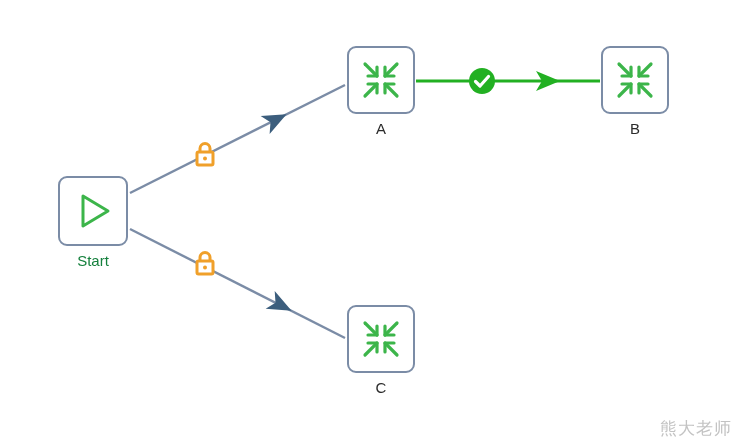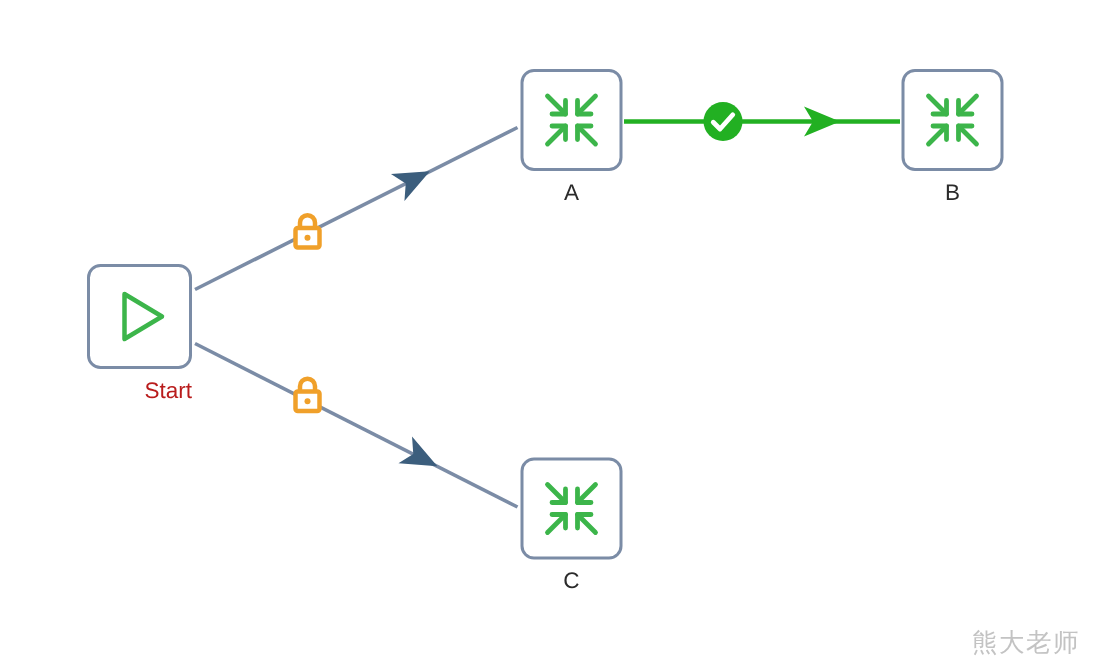--- a/index.html
+++ b/index.html
@@ -54,21 +54,21 @@
     line-height: 0;
   }
   .status-badge {
     position: absolute;
     width: 28px;
     height: 28px;
     line-height: 0;
   }
   .watermark {
     position: absolute;
-    right: 12px;
+    right: 0;
     bottom: 8px;
     font-size: 17px;
     color: #c3c3c3;
     letter-spacing: 1px;
     font-family: Liberation Serif, serif;
     user-select: none;
   }
 </style>
 </head>
 <body>
@@ -84,21 +84,21 @@
       <polygon points="-20,-10 4,0 -20,10 -14,0" fill="#22b022" transform="translate(556,81) rotate(0)"></polygon>
     </svg>
 
   <div class="node" id="node-start" style="left: 58px; top: 176px; width: 70px; height: 70px; border-color: rgb(123, 140, 166); background: rgb(255, 255, 255);">
     <span class="node-icon">
       <svg width="42" height="42" viewBox="0 0 42 42" xmlns="http://www.w3.org/2000/svg">
         <polygon points="11,6 36,21 11,36" fill="none" stroke="#3cb54a" stroke-width="3" stroke-linejoin="round" stroke-linecap="round"></polygon>
       </svg>
     </span>
   </div>
-  <div class="node-label" id="label-start" style="left: 58px; top: 252px; width: 70px; color: #b91c1c; text-align: right;">Start</div>
+  <div class="node-label" id="label-start" style="left: 58px; top: 252px; width: 70px; color: #15803d;">Start</div>
 
   <div class="node" id="node-a" style="left: 347px; top: 46px; width: 68px; height: 68px; border-color: rgb(123, 140, 166); background: rgb(255, 255, 255);">
     <span class="node-icon">
       <svg width="44" height="44" viewBox="0 0 44 44" xmlns="http://www.w3.org/2000/svg">
         <g stroke="#3cb54a" stroke-width="3.2" stroke-linecap="round" stroke-linejoin="round" fill="none">
           <path d="M6,6 L18,18"></path>
             <path d="M18,9 L18,18 L9,18"></path>
           <path d="M38,6 L26,18"></path>
             <path d="M26,9 L26,18 L35,18"></path>
           <path d="M6,38 L18,26"></path>

